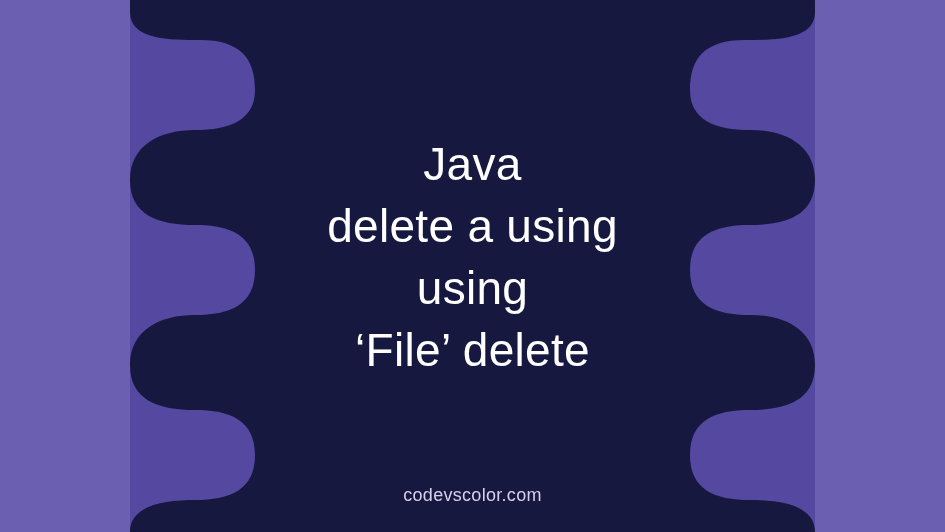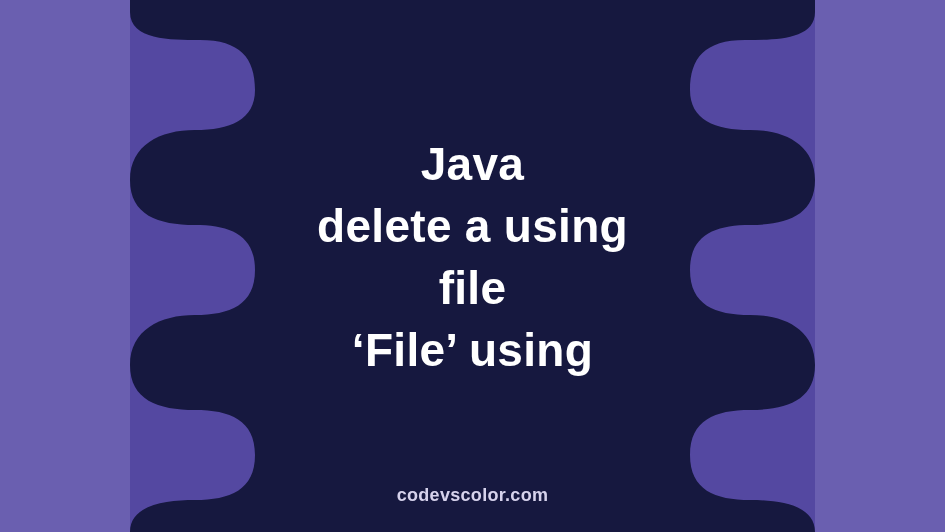--- a/index.html
+++ b/index.html
@@ -31,34 +31,34 @@
     top: 0; left: 0; right: 0; bottom: 0;
     display: flex;
     flex-direction: column;
     align-items: center;
     justify-content: center;
     height: 532px;
   }
   .title {
     color: #ffffff;
     font-size: 46px;
-    font-weight: 700;
+    font-weight: 400;
     line-height: 1.35;
     text-align: center;
     letter-spacing: 0.3px;
     margin-top: -18px;
   }
   .attribution {
     position: absolute;
     bottom: 26px;
     left: 50%;
     transform: translateX(-50%);
     color: #d6d2ec;
     font-size: 18px;
-    font-weight: 700;
+    font-weight: 400;
     letter-spacing: 0.3px;
     z-index: 3;
   }
 </style>
 </head>
 <body>
 
 <div class="light-strip left-s"></div>
 <div class="light-strip right-s"></div>
 
@@ -94,18 +94,18 @@
     C 775 40 815 40 815 12
     L 815 0
     Z
   "></path>
 </svg>
 
 <div class="content">
   <h1 class="title">
     <span>Java</span><br>
     <span>delete a using</span><br>
-    <span>file</span><br>
-    <span>‘File’ using</span>
+    <span>using</span><br>
+    <span>‘File’ delete</span>
   </h1>
 </div>
 
 <div class="attribution">codevscolor.com</div>
 
 </body></html>

